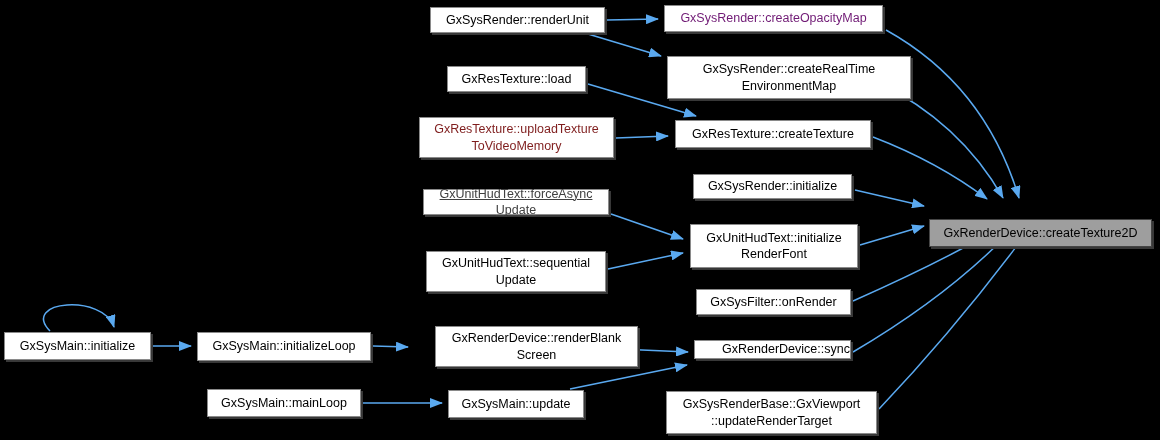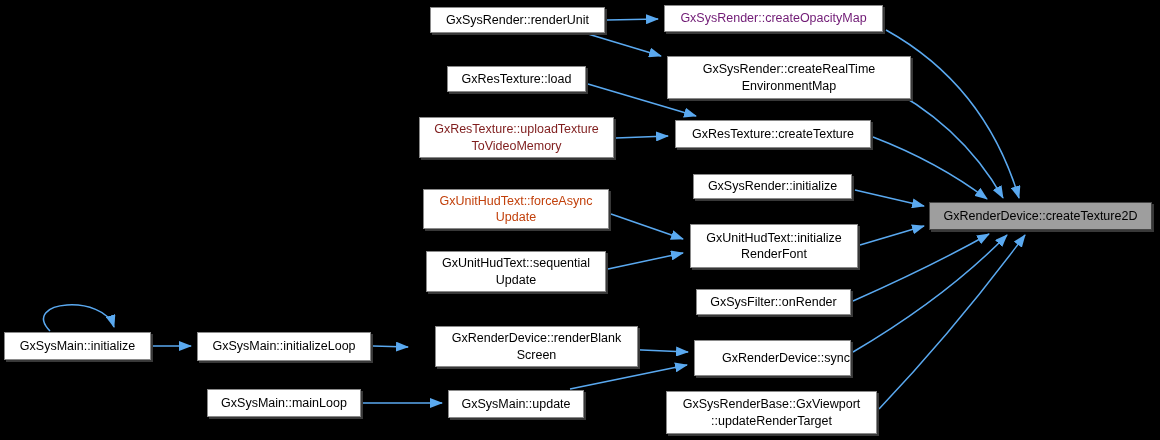--- a/index.html
+++ b/index.html
@@ -72,29 +72,29 @@
 <div class="node" style="left: 4px; top: 332px; width: 147px; height: 28px; background: rgb(255, 255, 255); border: 1px solid rgb(138, 138, 138); color: rgb(0, 0, 0); box-shadow: rgb(56, 56, 56) 2px 2px 0px;">GxSysMain::initialize</div>
     <div class="node" style="left: 197px; top: 332px; width: 174px; height: 29px; background: rgb(255, 255, 255); border: 1px solid rgb(138, 138, 138); color: rgb(0, 0, 0); box-shadow: rgb(56, 56, 56) 2px 2px 0px;">GxSysMain::initializeLoop</div>
     <div class="node" style="left: 207px; top: 389px; width: 154px; height: 28px; background: rgb(255, 255, 255); border: 1px solid rgb(138, 138, 138); color: rgb(0, 0, 0); box-shadow: rgb(56, 56, 56) 2px 2px 0px;">GxSysMain::mainLoop</div>
     <div class="node" style="left: 414px; top: 326px; width: 203px; height: 41px; background: rgb(255, 255, 255); border: 1px solid rgb(138, 138, 138); color: rgb(0, 0, 0); box-shadow: rgb(56, 56, 56) 2px 2px 0px; margin-left: 21px;">GxRenderDevice::renderBlank
 Screen</div>
     <div class="node" style="left: 430px; top: 7px; width: 175px; height: 26px; background: rgb(255, 255, 255); border: 1px solid rgb(138, 138, 138); color: rgb(0, 0, 0); box-shadow: rgb(56, 56, 56) 2px 2px 0px;">GxSysRender::renderUnit</div>
     <div class="node" style="left: 448px; top: 390px; width: 136px; height: 28px; background: rgb(255, 255, 255); border: 1px solid rgb(138, 138, 138); color: rgb(0, 0, 0); box-shadow: rgb(56, 56, 56) 2px 2px 0px;">GxSysMain::update</div>
     <div class="node" style="left: 447px; top: 66px; width: 139px; height: 26px; background: rgb(255, 255, 255); border: 1px solid rgb(138, 138, 138); color: rgb(0, 0, 0); box-shadow: rgb(56, 56, 56) 2px 2px 0px;">GxResTexture::load</div>
     <div class="node" style="left: 419px; top: 117px; width: 195px; height: 41px; background: rgb(255, 255, 255); border: 1px solid rgb(138, 138, 138); color: #7f1d1d; box-shadow: rgb(56, 56, 56) 2px 2px 0px;">GxResTexture::uploadTexture
 ToVideoMemory</div>
-    <div class="node" style="left: 423px; top: 189px; width: 186px; height: 40px; background: rgb(255, 255, 255); border: 1px solid rgb(138, 138, 138); color: #c2410c; box-shadow: rgb(56, 56, 56) 2px 2px 0px;">GxUnitHudText::forceAsync
+    <div class="node" style="left: 423px; top: 189px; width: 186px; height: 26px; background: rgb(255, 255, 255); border: 1px solid rgb(138, 138, 138); color: #404040; box-shadow: rgb(56, 56, 56) 2px 2px 0px; text-decoration: underline;">GxUnitHudText::forceAsync
 Update</div>
     <div class="node" style="left: 426px; top: 251px; width: 180px; height: 41px; background: rgb(255, 255, 255); border: 1px solid rgb(138, 138, 138); color: rgb(0, 0, 0); box-shadow: rgb(56, 56, 56) 2px 2px 0px;">GxUnitHudText::sequential
 Update</div>
     <div class="node" style="left: 664px; top: 5px; width: 219px; height: 27px; background: rgb(255, 255, 255); border: 1px solid rgb(138, 138, 138); color: #701a75; box-shadow: rgb(56, 56, 56) 2px 2px 0px;">GxSysRender::createOpacityMap</div>
     <div class="node" style="left: 667px; top: 56px; width: 244px; height: 43px; background: rgb(255, 255, 255); border: 1px solid rgb(138, 138, 138); color: rgb(0, 0, 0); box-shadow: rgb(56, 56, 56) 2px 2px 0px;">GxSysRender::createRealTime
 EnvironmentMap</div>
     <div class="node" style="left: 675px; top: 120px; width: 196px; height: 28px; background: rgb(255, 255, 255); border: 1px solid rgb(138, 138, 138); color: rgb(0, 0, 0); box-shadow: rgb(56, 56, 56) 2px 2px 0px;">GxResTexture::createTexture</div>
     <div class="node" style="left: 693px; top: 174px; width: 159px; height: 25px; background: rgb(255, 255, 255); border: 1px solid rgb(138, 138, 138); color: rgb(0, 0, 0); box-shadow: rgb(56, 56, 56) 2px 2px 0px;">GxSysRender::initialize</div>
     <div class="node" style="left: 690px; top: 224px; width: 168px; height: 44px; background: rgb(255, 255, 255); border: 1px solid rgb(138, 138, 138); color: rgb(0, 0, 0); box-shadow: rgb(56, 56, 56) 2px 2px 0px;">GxUnitHudText::initialize
 RenderFont</div>
     <div class="node" style="left: 696px; top: 289px; width: 155px; height: 26px; background: rgb(255, 255, 255); border: 1px solid rgb(138, 138, 138); color: rgb(0, 0, 0); box-shadow: rgb(56, 56, 56) 2px 2px 0px;">GxSysFilter::onRender</div>
-    <div class="node" style="left: 694px; top: 340px; width: 157px; height: 36px; background: rgb(255, 255, 255); border: 1px solid rgb(138, 138, 138); color: rgb(0, 0, 0); box-shadow: rgb(56, 56, 56) 2px 2px 0px; padding-left: 27px;">GxRenderDevice::sync</div>
+    <div class="node" style="left: 694px; top: 340px; width: 157px; height: 19px; background: rgb(255, 255, 255); border: 1px solid rgb(138, 138, 138); color: rgb(0, 0, 0); box-shadow: rgb(56, 56, 56) 2px 2px 0px; padding-left: 27px;">GxRenderDevice::sync</div>
     <div class="node" style="left: 666px; top: 391px; width: 211px; height: 43px; background: rgb(255, 255, 255); border: 1px solid rgb(138, 138, 138); color: rgb(0, 0, 0); box-shadow: rgb(56, 56, 56) 2px 2px 0px;">GxSysRenderBase::GxViewport
 ::updateRenderTarget</div>
-    <div class="node" style="left: 929px; top: 202px; width: 223px; height: 28px; background: rgb(158, 158, 158); border: 1px solid rgb(69, 69, 69); color: rgb(0, 0, 0); box-shadow: rgb(56, 56, 56) 2px 2px 0px;">GxRenderDevice::createTexture2D</div>
+    <div class="node" style="left: 929px; top: 219px; width: 223px; height: 28px; background: rgb(158, 158, 158); border: 1px solid rgb(69, 69, 69); color: rgb(0, 0, 0); box-shadow: rgb(56, 56, 56) 2px 2px 0px;">GxRenderDevice::createTexture2D</div>
   </div>
 
 </body></html>

